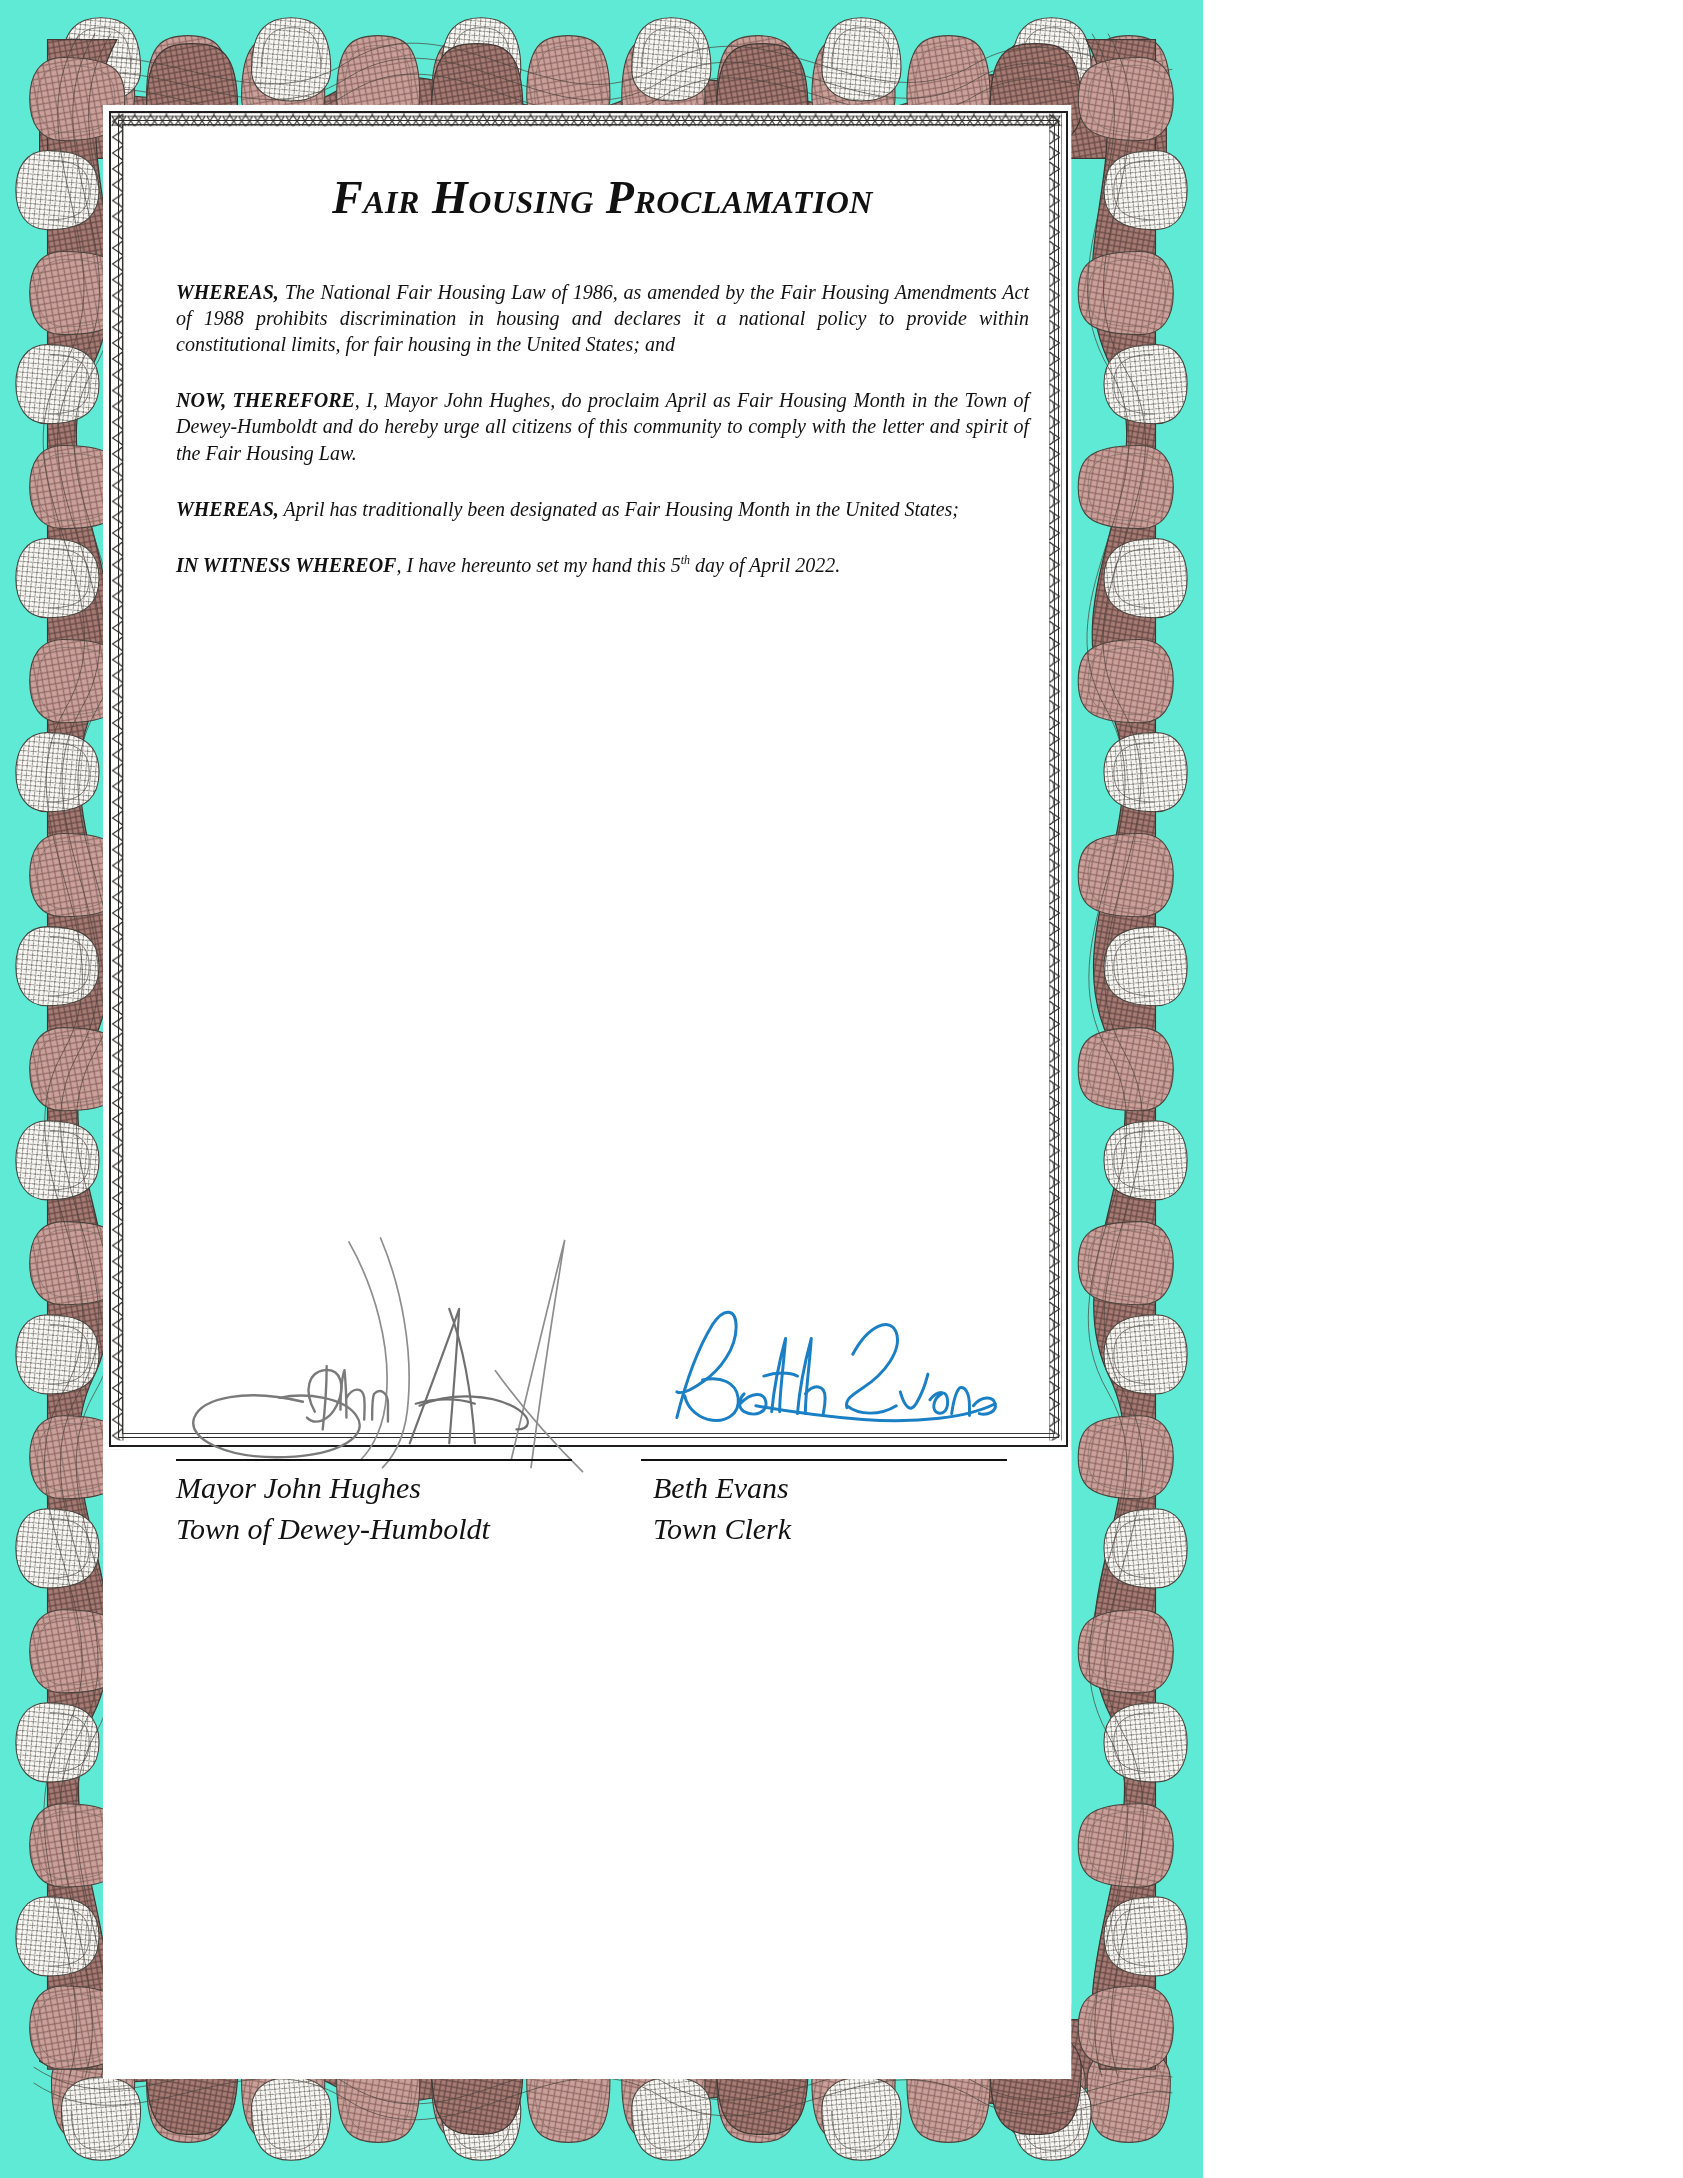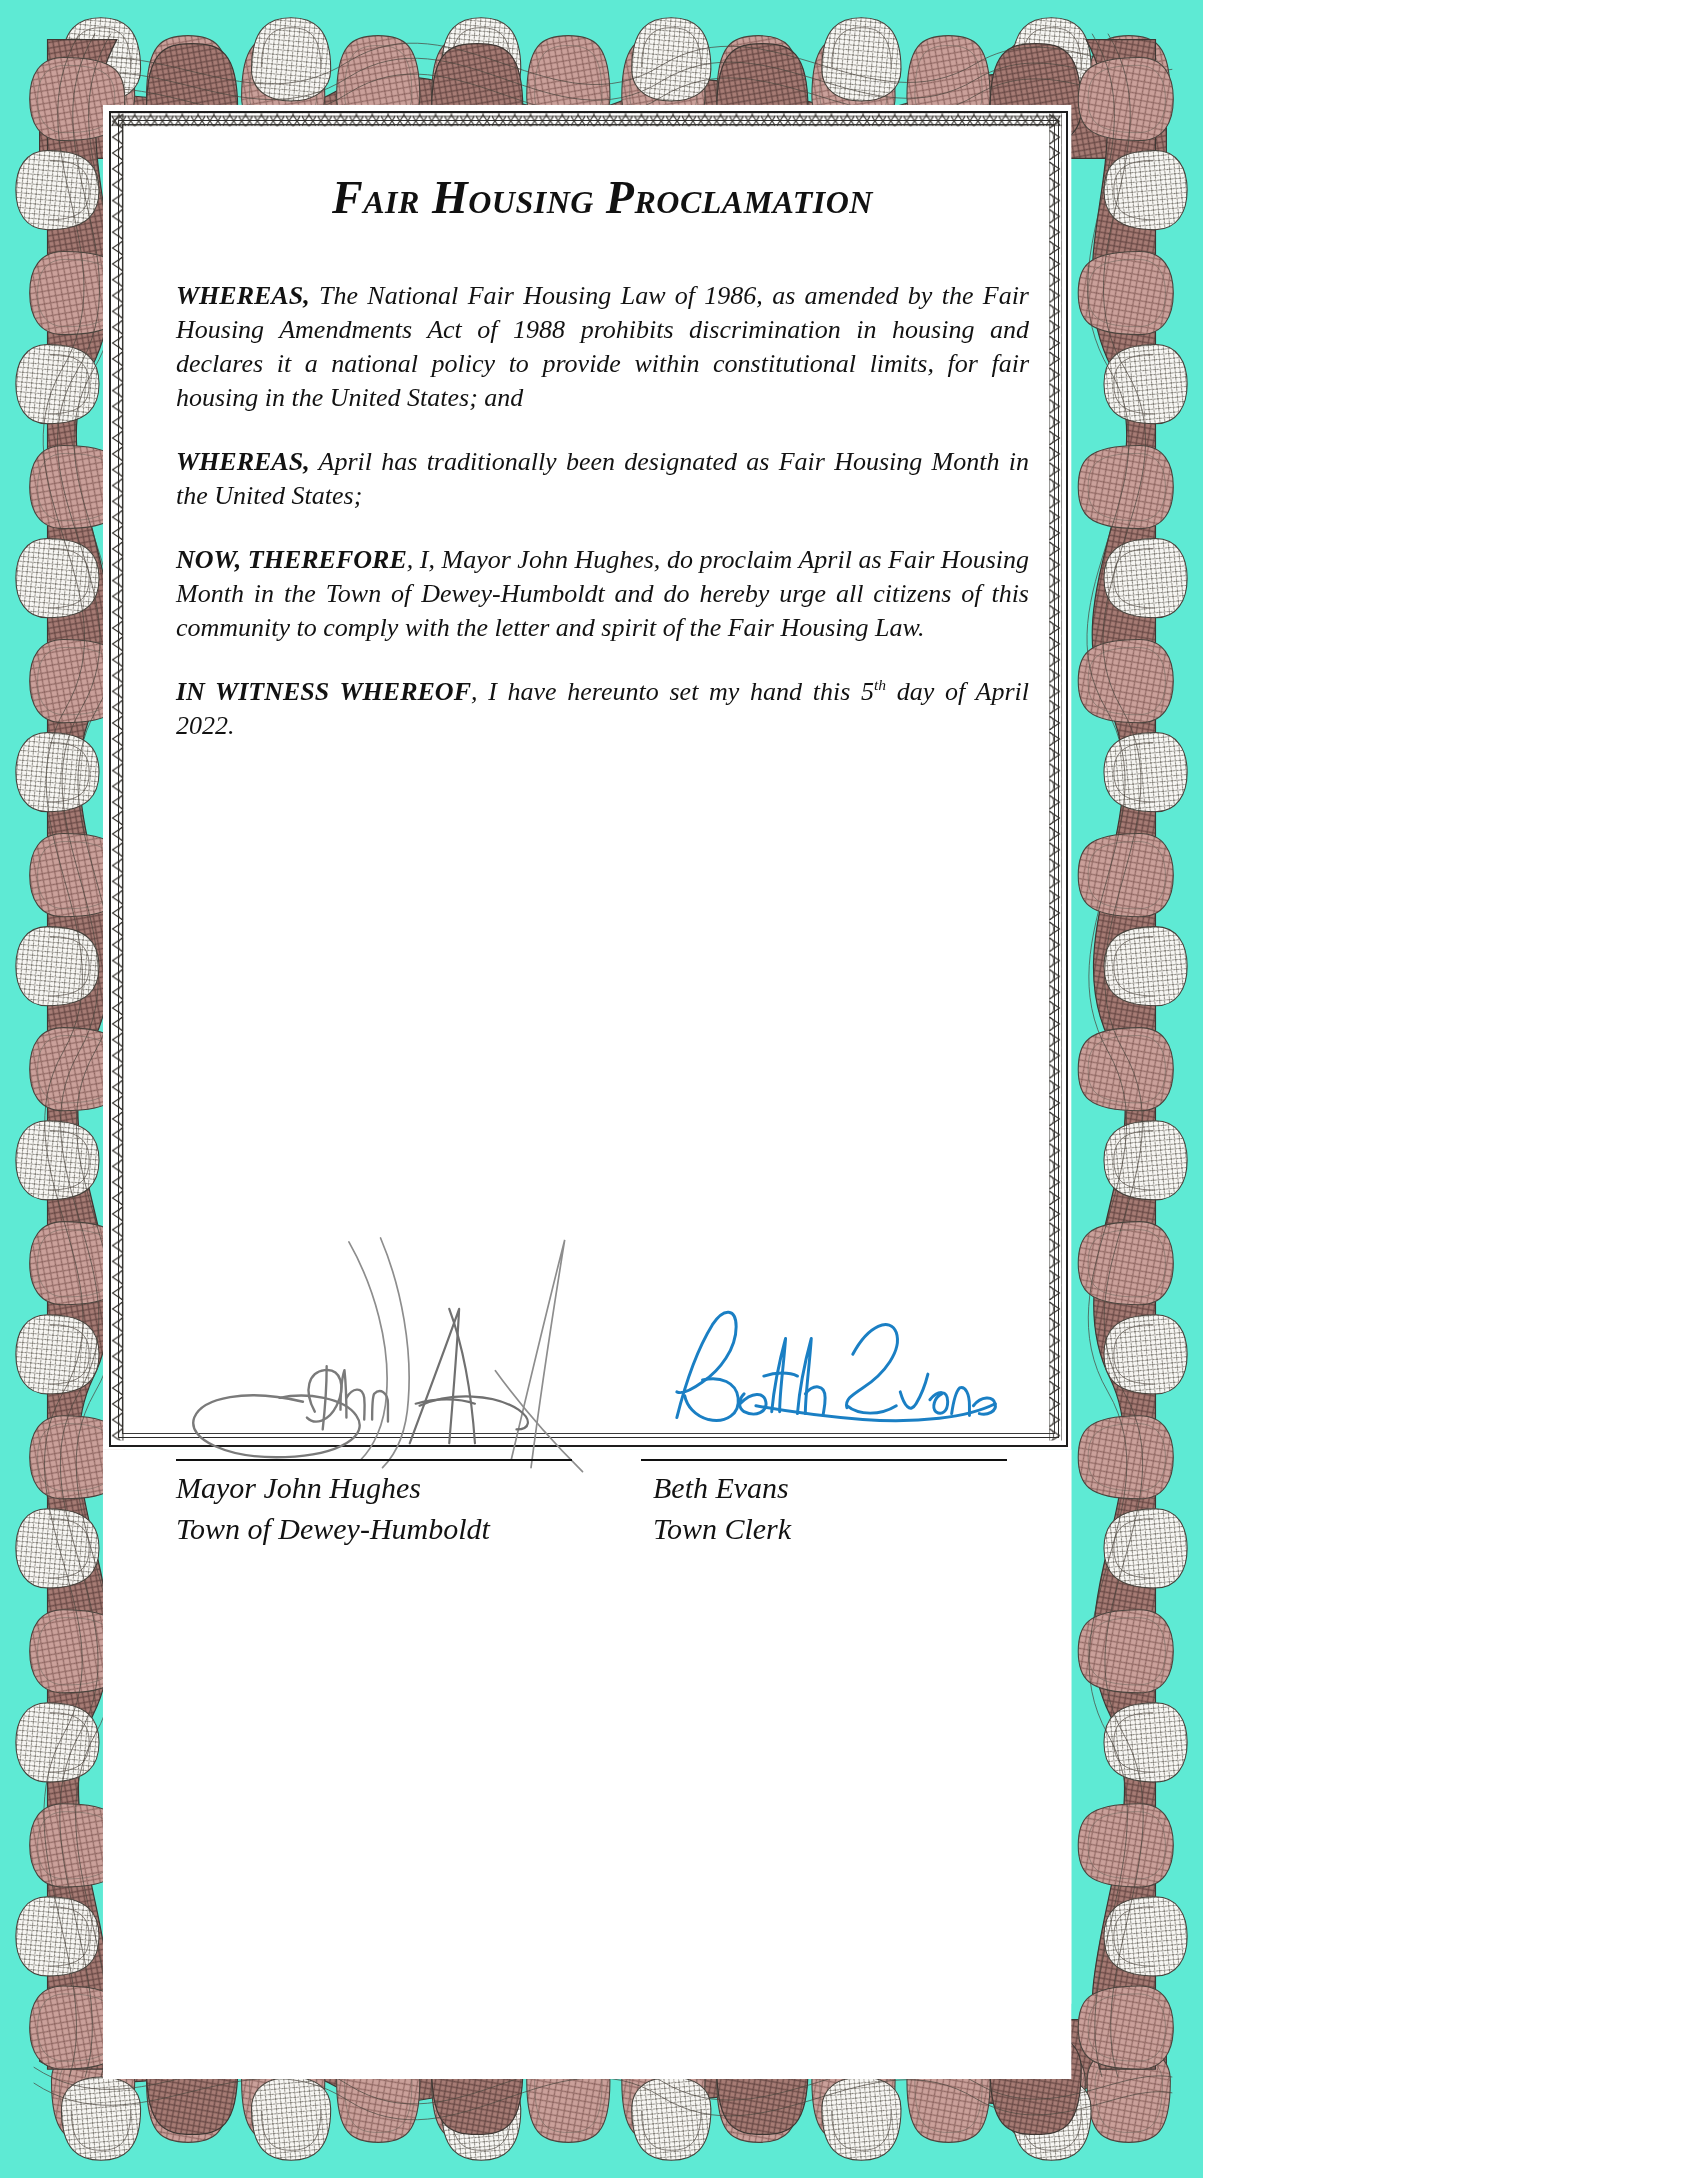--- a/index.html
+++ b/index.html
@@ -96,21 +96,21 @@
     font-weight: 700;
     font-variant: small-caps;
     letter-spacing: 0.5px;
     text-align: center;
     color: #111111;
     margin: 0 0 55px 0;
     line-height: 1.1;
   }
 
   .para {
-    font-size: 26px;
+    font-size: 20px;
     font-style: italic;
     line-height: 1.31;
     text-align: justify;
     color: #121212;
     margin: 0 0 30px 0;
     text-justify: inter-word;
   }
   .para:last-of-type { margin-bottom: 16px; }
 
   .lead {
@@ -407,25 +407,25 @@
     <div class="content">
 
       <h1 class="doc-title">Fair Housing Proclamation</h1>
 
       <p class="para">
         <span class="lead">WHEREAS,</span><span> The National Fair Housing Law of 1986, as amended by the Fair Housing Amendments Act of 1988 prohibits discrimination in housing and declares it a national policy to provide within constitutional limits, for fair housing in the United States; and</span>
       </p>
 
 
       <p class="para">
+        <span class="lead">NOW, THEREFORE</span><span>, I, Mayor John Hughes, do proclaim April as Fair Housing Month in the Town of Dewey-Humboldt and do hereby urge all citizens of this community to comply with the letter and spirit of the Fair Housing Law.</span>
+      </p>
+
+      <p class="para">
         <span class="lead">WHEREAS,</span><span> April has traditionally been designated as Fair Housing Month in the United States;</span>
-      </p>
-
-      <p class="para">
-        <span class="lead">NOW, THEREFORE</span><span>, I, Mayor John Hughes, do proclaim April as Fair Housing Month in the Town of Dewey-Humboldt and do hereby urge all citizens of this community to comply with the letter and spirit of the Fair Housing Law.</span>
       </p>
 
       <p class="para">
         <span class="lead">IN WITNESS WHEREOF</span><span>, I have hereunto set my hand this 5</span><sup class="ord">th</sup><span> day of April 2022.</span>
       </p>
     </div>
 
     <div class="stray-stroke">
       <svg viewBox="0 0 340 300" xmlns="http://www.w3.org/2000/svg">
         <g fill="none" stroke="#8d8d8d" stroke-width="1.7" stroke-linecap="round">

